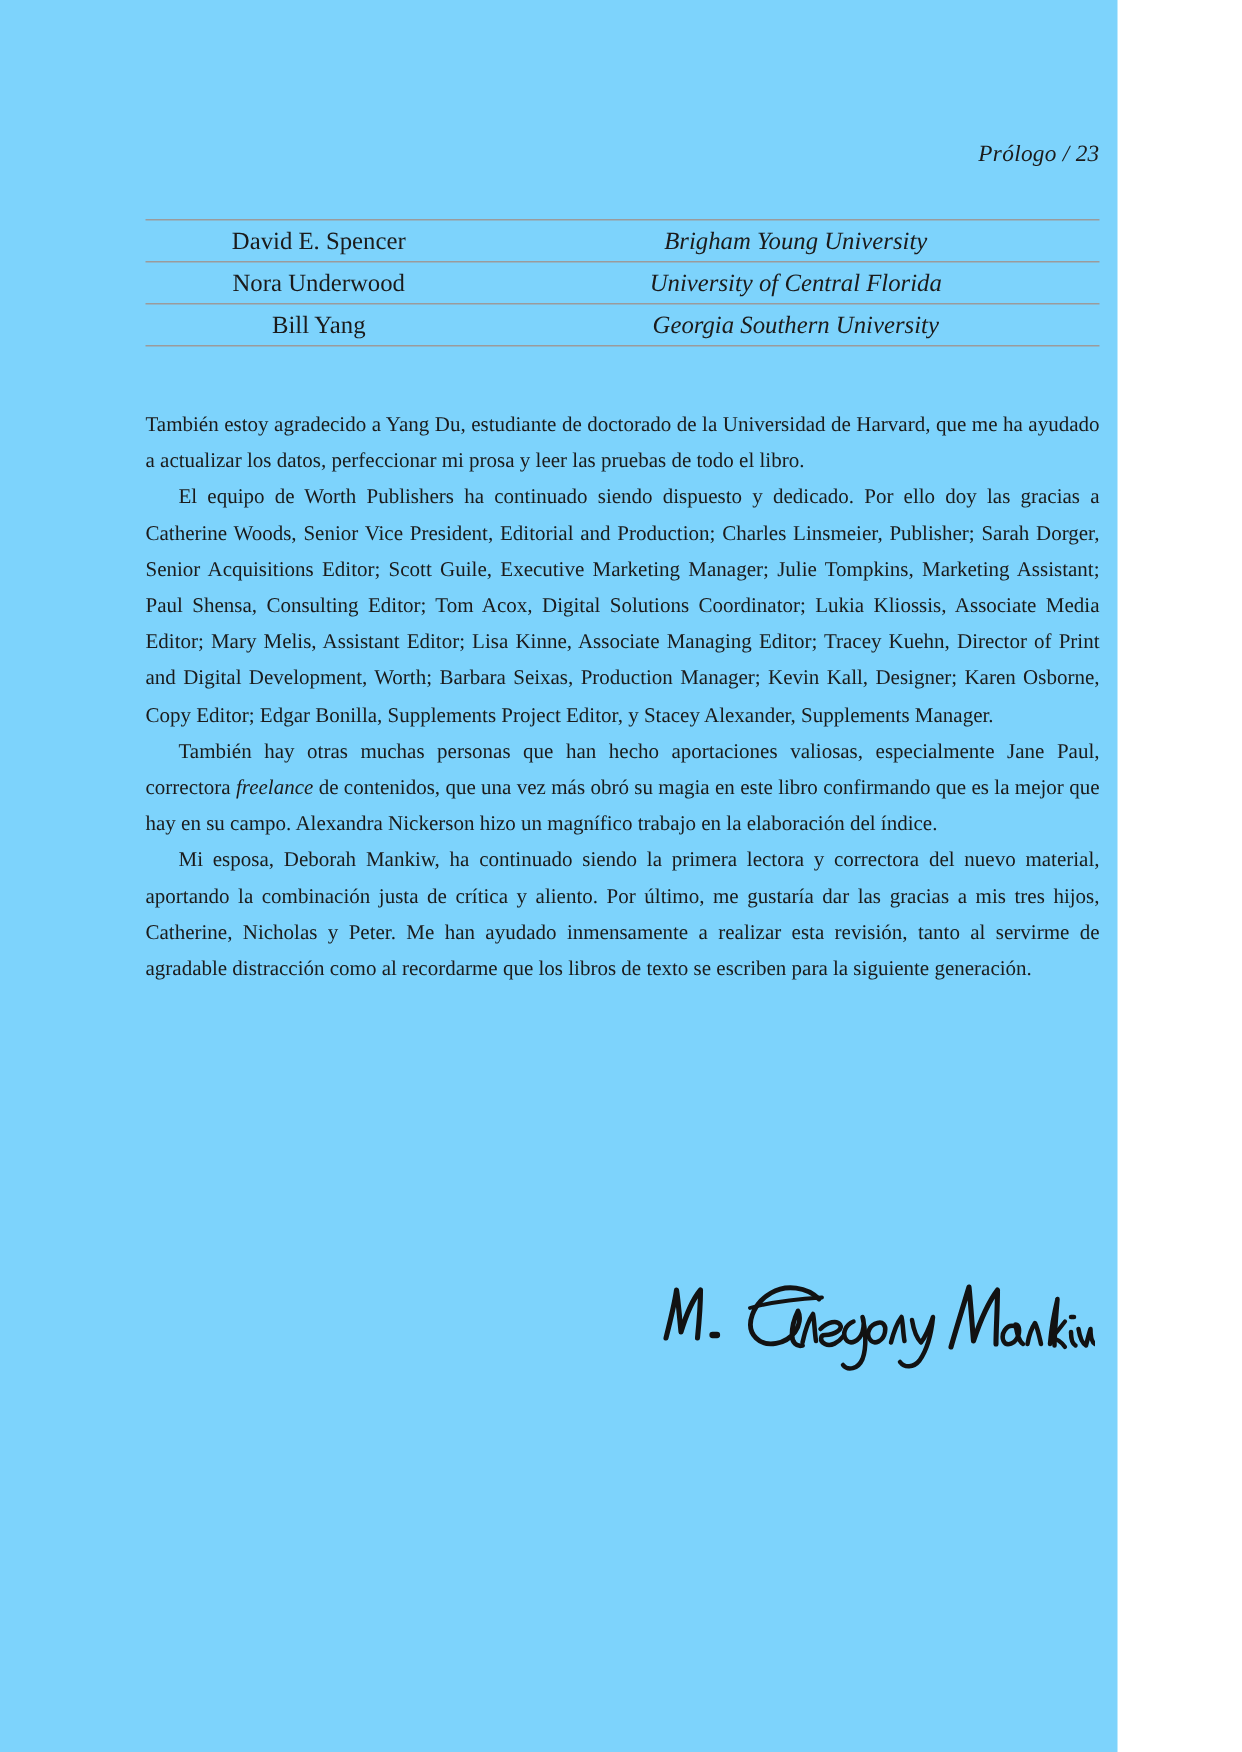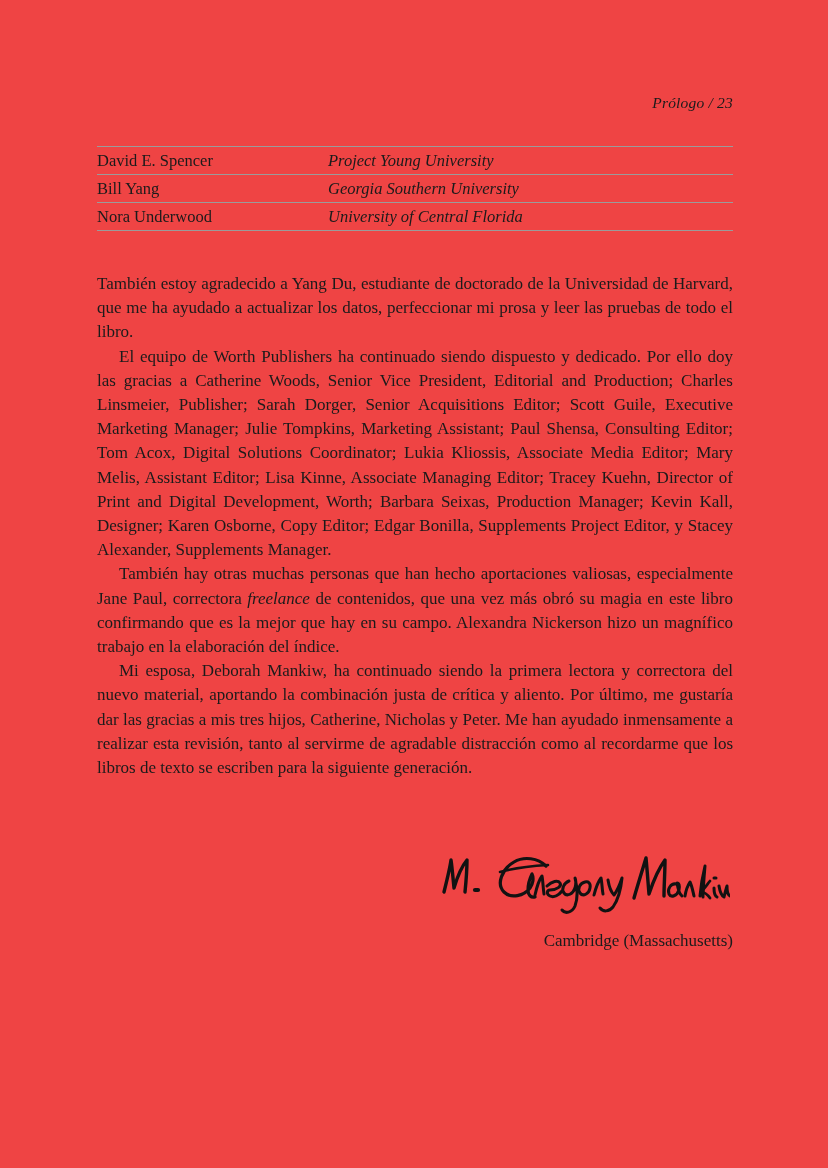--- a/index.html
+++ b/index.html
@@ -2,23 +2,23 @@
 <html><head>
 <meta charset="utf-8">
 <style>
   html, body {
     margin: 0;
     padding: 0;
     background: #ffffff;
   }
   .page {
     position: relative;
-    width: 828px;
+    width: 745px;
     height: 1168px;
-    background: #ef4444;
+    background: #7dd3fc;
     overflow: hidden;
     font-family: "Liberation Serif", "DejaVu Serif", serif;
     color: #1b1b1b;
     box-sizing: border-box;
   }
   .content {
     position: absolute;
     left: 97px;
     top: 0;
     width: 636px;
@@ -47,41 +47,42 @@
     table-layout: fixed;
   }
   .rev-table td {
     padding: 0;
     height: 27px;
     vertical-align: middle;
     border-top: 1px solid #9b9b9b;
     font-size: 16.5px;
     line-height: 27px;
     white-space: nowrap;
+    text-align: center;
   }
   .rev-table tr:last-child td {
     border-bottom: 1px solid #9b9b9b;
   }
   .rev-table td.col-name {
     width: 231px;
   }
   .rev-table td.col-school {
     font-style: italic;
   }
 
   
   .body {
     position: absolute;
     top: 272px;
     left: 0;
     width: 636px;
   }
   .body p {
     margin: 0;
-    font-size: 17px;
+    font-size: 14px;
     line-height: 24.2px;
     text-align: justify;
     text-justify: inter-word;
     hyphens: manual;
     text-indent: 22px;
   }
   .body p.first {
     text-indent: 0;
   }
   .body p i {
@@ -121,29 +122,29 @@
 <div class="page">
 
   <div class="content">
 
     <div class="runhead">Prólogo / 23</div>
 
     <table class="rev-table">
       <tbody>
         <tr>
           <td class="col-name">David E. Spencer</td>
-          <td class="col-school">Project Young University</td>
+          <td class="col-school">Brigham Young University</td>
+        </tr>
+        <tr>
+          <td class="col-name">Nora Underwood</td>
+          <td class="col-school">University of Central Florida</td>
         </tr>
         <tr>
           <td class="col-name">Bill Yang</td>
           <td class="col-school">Georgia Southern University</td>
-        </tr>
-        <tr>
-          <td class="col-name">Nora Underwood</td>
-          <td class="col-school">University of Central Florida</td>
         </tr>
       </tbody>
     </table>
 
     <div class="body">
       <p class="first">También estoy agradecido a Yang Du, estudiante de doctorado de la Universidad de Harvard, que me ha ayudado a actualizar los datos, perfeccionar mi prosa y leer las pruebas de todo el libro.</p>
       <p>El equipo de Worth Publishers ha continuado siendo dispuesto y dedicado. Por ello doy las gracias a Catherine Woods, Senior Vice President, Editorial and Production; Charles Linsmeier, Publisher; Sarah Dorger, Senior Acquisitions Editor; Scott Guile, Executive Marketing Manager; Julie Tompkins, Marketing Assistant; Paul Shensa, Consulting Editor; Tom Acox, Digital Solutions Coordinator; Lukia Kliossis, Associate Media Editor; Mary Melis, Assistant Editor; Lisa Kinne, Associate Managing Editor; Tracey Kuehn, Director of Print and Digital Development, Worth; Barbara Seixas, Production Manager; Kevin Kall, Designer; Karen Osborne, Copy Editor; Edgar Bonilla, Supplements Project Editor, y Stacey Alexander, Supplements Manager.</p>
       <p><span>También hay otras muchas personas que han hecho aportaciones valiosas, especialmente Jane Paul, correctora </span><i>freelance</i><span> de contenidos, que una vez más obró su magia en este libro confirmando que es la mejor que hay en su campo. Alexandra Nickerson hizo un magnífico trabajo en la elaboración del índice.</span></p>
       <p>Mi esposa, Deborah Mankiw, ha continuado siendo la primera lectora y correctora del nuevo material, aportando la combinación justa de crítica y aliento. Por último, me gustaría dar las gracias a mis tres hijos, Catherine, Nicholas y Peter. Me han ayudado inmensamente a realizar esta revisión, tanto al servirme de agradable distracción como al recordarme que los libros de texto se escriben para la siguiente generación.</p>
     </div>
@@ -177,17 +178,16 @@
 
           <path d="M276 30 L278 30" stroke-width="3"></path>
 
           <path d="M276 40 C276 45, 277 48, 279 49" stroke-width="3"></path>
           <path d="M281 38 C282 44, 284 48, 286 49 C287 45, 288 41, 289 38 C289 43, 290 47, 292 48" stroke-width="3"></path>
         </g>
       </svg>
     </div>
 
     <div class="closing">
-      <div>Cambridge (Massachusetts)</div>
     </div>
 
   </div>
 </div>
 
 </body></html>

